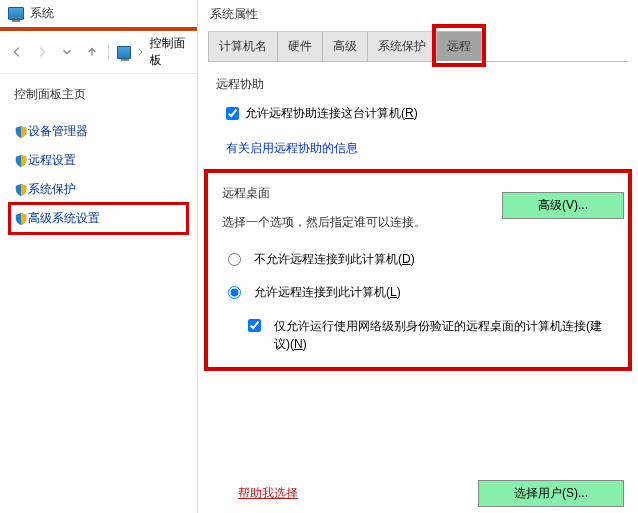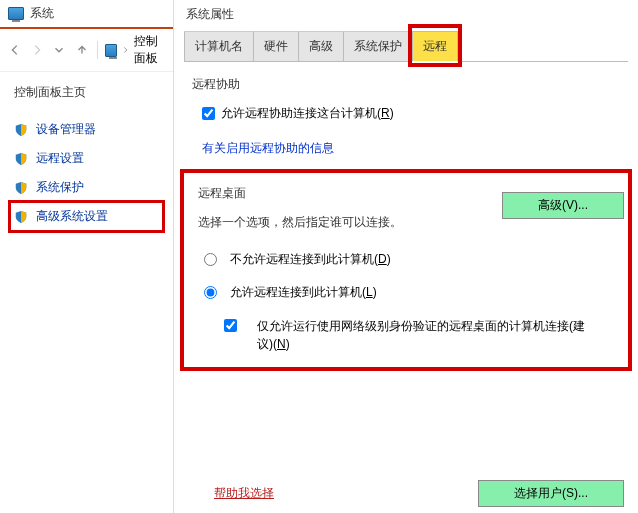--- a/index.html
+++ b/index.html
@@ -1,59 +1,59 @@
 <!DOCTYPE html>
 <html><head>
 <meta charset="utf-8">
 <style>
 * { margin: 0; padding: 0; box-sizing: border-box; font-family: "Microsoft YaHei", "Segoe UI", sans-serif; font-size: 12px; }
 body { background: #fff; width: 638px; height: 513px; overflow: hidden; }
 
 .main-container { display: flex; height: 100%; }
-.left-pane { width: 174px; border-right: 1px solid #ddd; }
+.left-pane { width: 198px; border-right: 1px solid #ddd; }
 .right-pane { flex: 1; position: relative; }
 
 .title-bar { display: flex; align-items: center; padding: 5px 8px; gap: 6px; }
 .pc-icon { width: 16px; height: 13px; background: linear-gradient(#4aa3df,#2a7cbf); border: 1px solid #1a5a8a; border-radius: 1px; position: relative; }
 .pc-icon::after { content:""; position:absolute; bottom:-3px; left:3px; width:8px; height:2px; background:#888; }
 .title-text { color: #333; }
 
-.nav-bar { display: flex; align-items: center; padding: 4px 8px; gap: 8px; border-top: 2px solid #c2410c; border-bottom: 1px solid #eee; }
+.nav-bar { display: flex; align-items: center; padding: 4px 8px; gap: 8px; border-top: 4px solid #c2410c; border-bottom: 1px solid #eee; }
 .nav-arrow { width: 20px; height: 20px; display:flex; align-items:center; justify-content:center; color:#888; }
 .nav-arrow svg { width: 14px; height: 14px; }
 .nav-sep { width:1px; height:18px; background:#ddd; }
 .breadcrumb { display:flex; align-items:center; gap:6px; }
 
 .side-nav { padding: 12px 10px; }
 .side-title { color: #333; margin-bottom: 14px; padding-left: 4px; }
-.side-link { display:flex; align-items:center; gap:8px; padding: 6px 4px; color:#003399; cursor:pointer; }
+.side-link { display:flex; align-items:center; gap:0; padding: 6px 4px; color:#003399; cursor:pointer; }
 .shield-icon { width:14px; height:14px; }
 .side-link.highlighted { outline: 3px solid #d40000; outline-offset: -1px; }
 
 .dialog-title { padding: 6px 12px; color:#333; }
 .tabs { display:flex; border-bottom:1px solid #bbb; margin: 2px 10px 0 10px; position:relative; }
 .tab { padding: 6px 10px; border:1px solid #bbb; border-bottom:none; background:#fff; margin-right:-1px; color:#333; cursor:pointer; position:relative; }
 .tab.inactive { background:#e5e5e5; border-top-color:#ccc; }
-.tab.active { background:#fde047; z-index:2; border-bottom:1px solid #fff; margin-bottom:-1px; }
+.tab.active { background:#a3a3a3; z-index:2; border-bottom:1px solid #fff; margin-bottom:-1px; }
 .tab.highlighted-tab::before { content:""; position:absolute; left:-5px; top:-8px; right:-5px; bottom:-6px; border:4px solid #d40000; pointer-events:none; }
 
 .panel { padding: 14px 18px 8px 18px; }
 .group-label { color:#333; margin-bottom: 12px; }
 .check-row { display:flex; align-items:center; gap:6px; margin: 6px 0 14px 10px; }
 .check-row input[type=checkbox] { width:13px; height:13px; }
 .link-text { color:#0030cc; cursor:pointer; display:inline-block; margin: 4px 0 0 10px; }
 .btn { position:absolute; right:14px; padding: 4px 35px; border:1px solid #888; background:#86efac; cursor:pointer; }
 .btn.adv { top: 192px; }
 .btn.seluser { top: 480px; }
 
 .group-box { border:4px solid #d40000; margin: 4px 6px 10px 6px; padding: 12px 14px 14px 14px; }
 .desc-text { color:#333; margin: 10px 0 20px 0; }
 .radio-row { display:flex; align-items:flex-start; gap:13px; margin: 10px 0 16px 6px; }
 .radio-row input[type=radio] { margin-top:2px; width:13px; height:13px; }
-.sub-check { display:flex; align-items:flex-start; gap:20px; margin: 6px 0 0 26px; }
+.sub-check { display:flex; align-items:flex-start; gap:13px; margin: 6px 0 0 26px; }
 .sub-check input[type=checkbox] { margin-top:2px; }
 .sub-check .lbl { max-width: 340px; line-height:1.5; }
 .underline-key { text-decoration: underline; }
 
 .help-link { color:#b91c1c; text-decoration: underline; cursor:pointer; position:absolute; left: 28px; top: 485px; margin-left: 12px; }
 </style>
 </head>
 <body>
 
 <div class="main-container">

